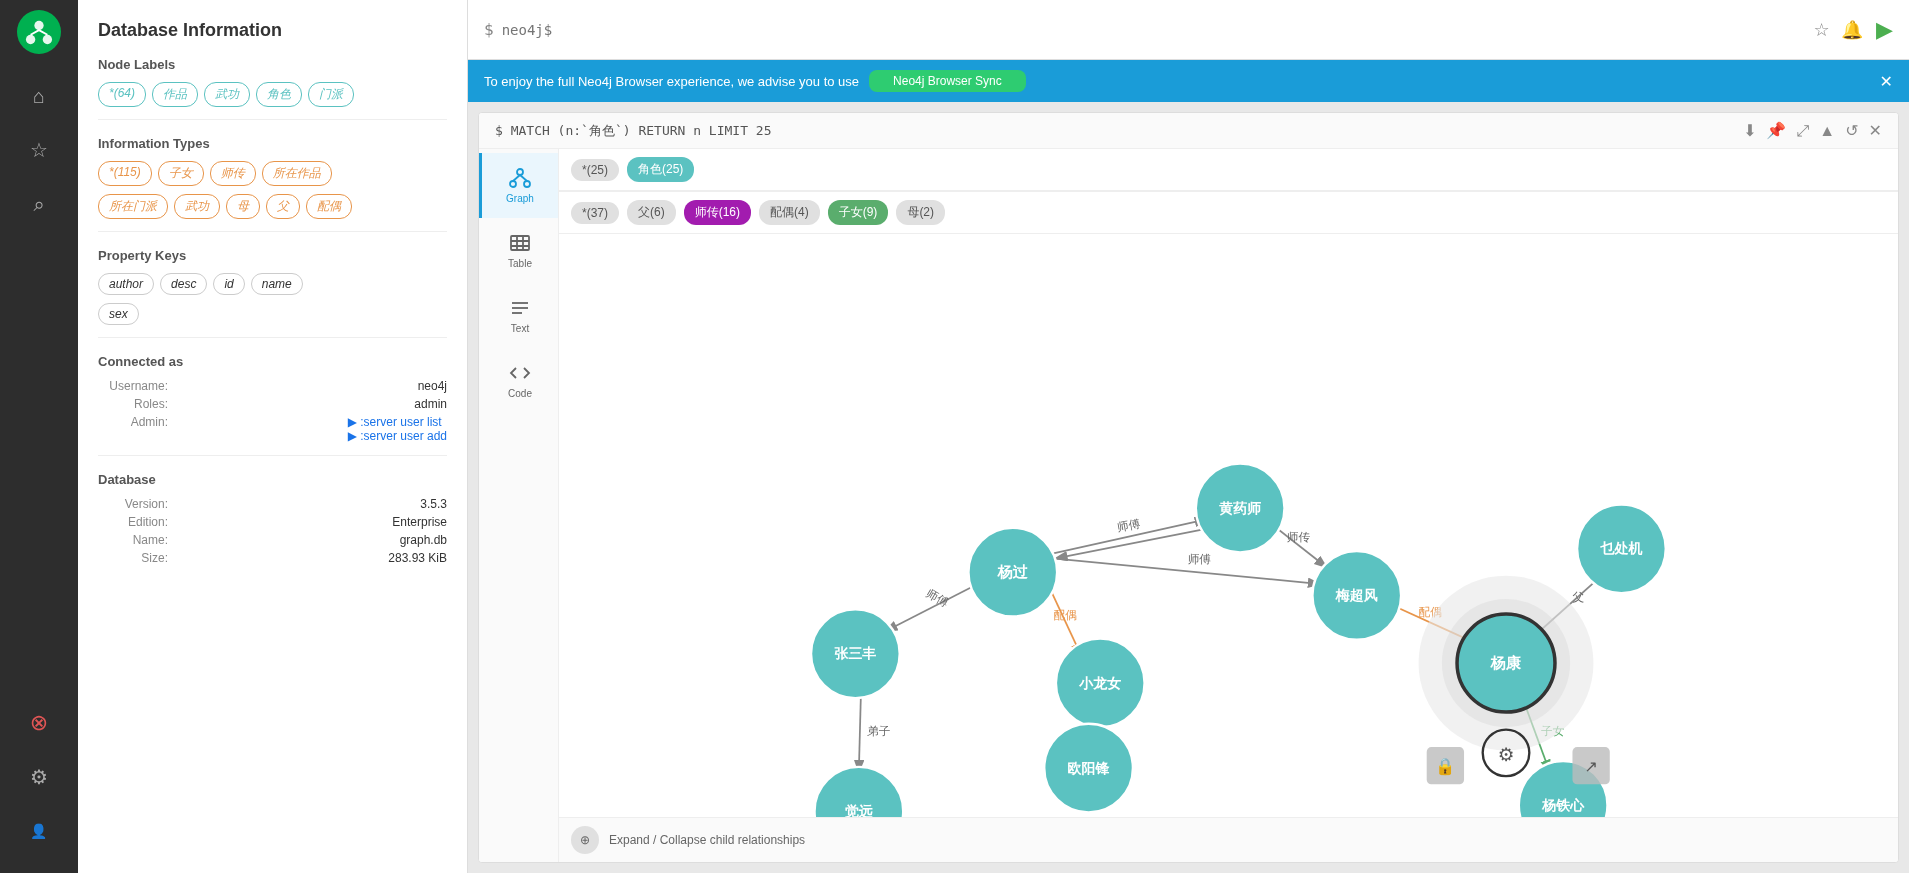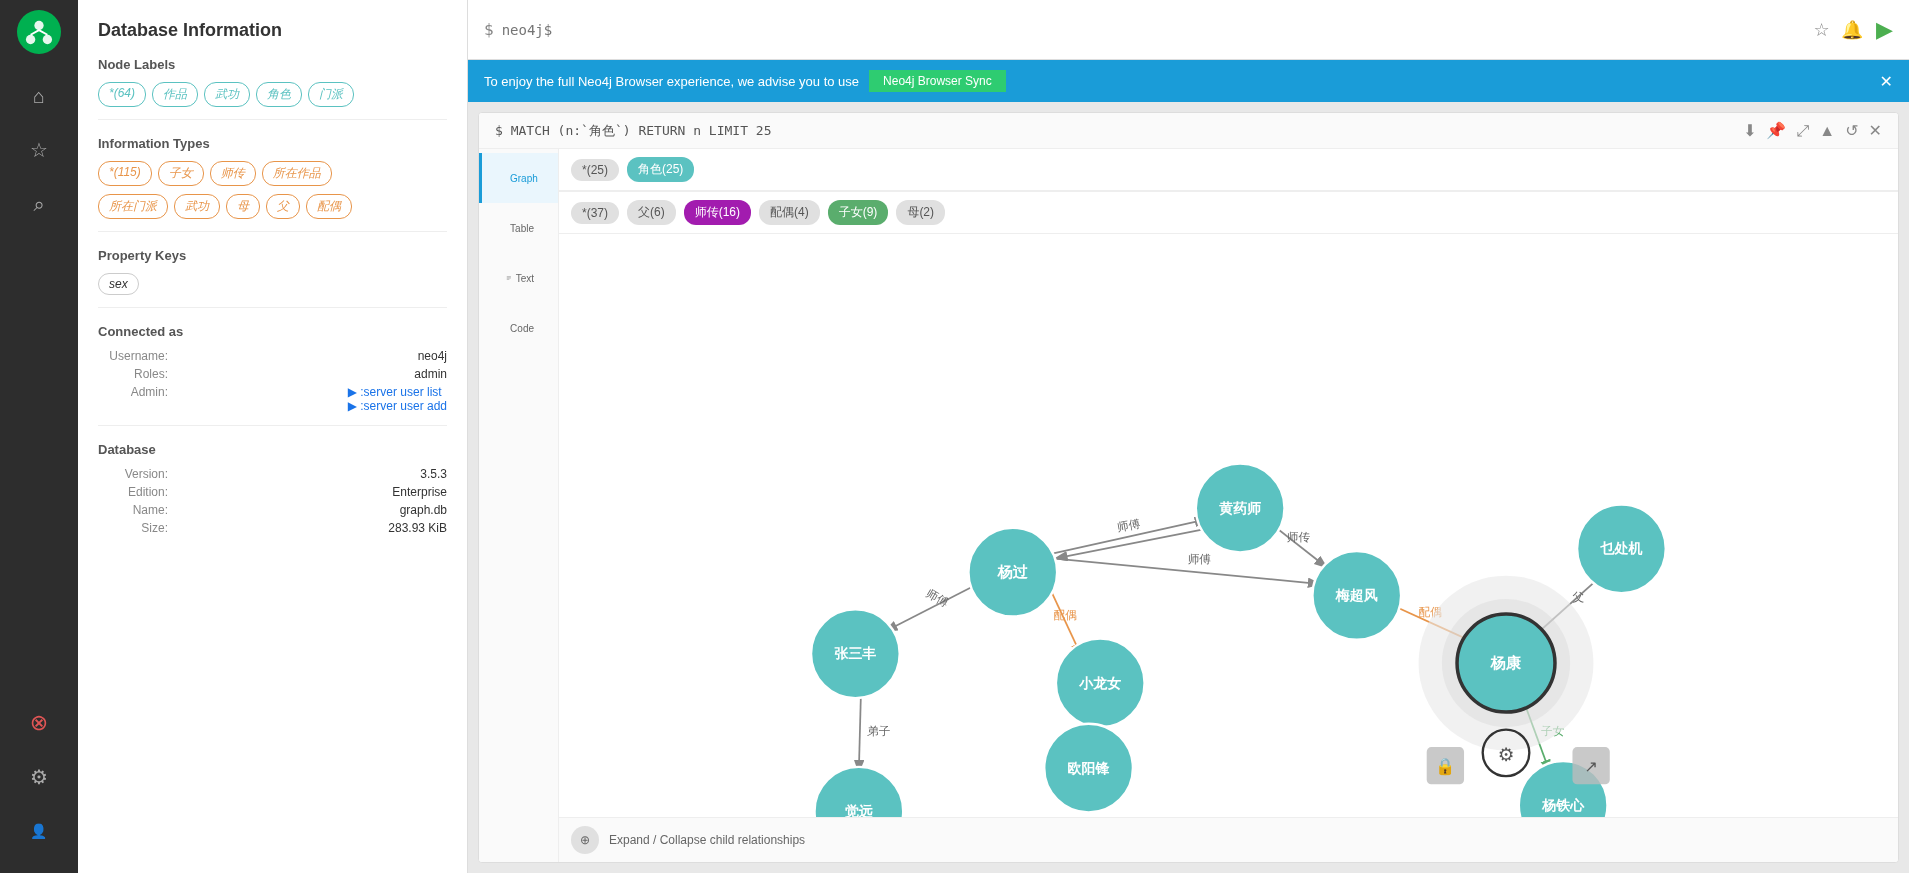--- a/index.html
+++ b/index.html
@@ -114,22 +114,22 @@
       padding: 10px 16px;
       display: flex;
       align-items: center;
       gap: 10px;
       flex-shrink: 0;
     }
     .neo4j-banner-btn {
       background: #2ecc71;
       color: #fff;
       border: none;
-      border-radius: 0;
-      padding: 4px 14px;
+      border-radius: 8px;
+      padding: 4px 24px;
       font-size: 12px;
       cursor: pointer;
       white-space: nowrap;
     }
     .banner-close { margin-left: auto; cursor: pointer; font-size: 16px; color: #fff; }
 
     
     .result-panel {
       flex: 1;
       background: #fff;
@@ -172,20 +172,21 @@
       width: 80px;
       border-right: 1px solid #eee;
       display: flex;
       flex-direction: column;
       padding: 4px 0;
       flex-shrink: 0;
       background: #fafafa;
     }
     .view-btn {
       display: flex;
+      flex-direction: column;
       align-items: center;
       padding: 14px 24px;
       cursor: pointer;
       color: #666;
       font-size: 10px;
       gap: 4px;
       border-left: 3px solid transparent;
     }
     .view-btn.active {
       color: #1a9cd8;
@@ -296,20 +297,26 @@
     <span class="tag tag-orange">所在门派</span>
     <span class="tag tag-orange">武功</span>
     <span class="tag tag-orange">母</span>
     <span class="tag tag-orange">父</span>
     <span class="tag tag-orange">配偶</span>
   </div>
 
   <hr class="divider">
 
   <div class="sidebar-section-title">Property Keys</div>
+  <div class="tag-row">
+    <span class="tag">author</span>
+    <span class="tag">desc</span>
+    <span class="tag">id</span>
+    <span class="tag">name</span>
+  </div>
   <div class="tag-row">
     <span class="tag">sex</span>
   </div>
 
   <hr class="divider">
 
   <div class="sidebar-section-title">Connected as</div>
   <div class="info-grid">
     <div class="row">
       <span class="label">Username:</span>

